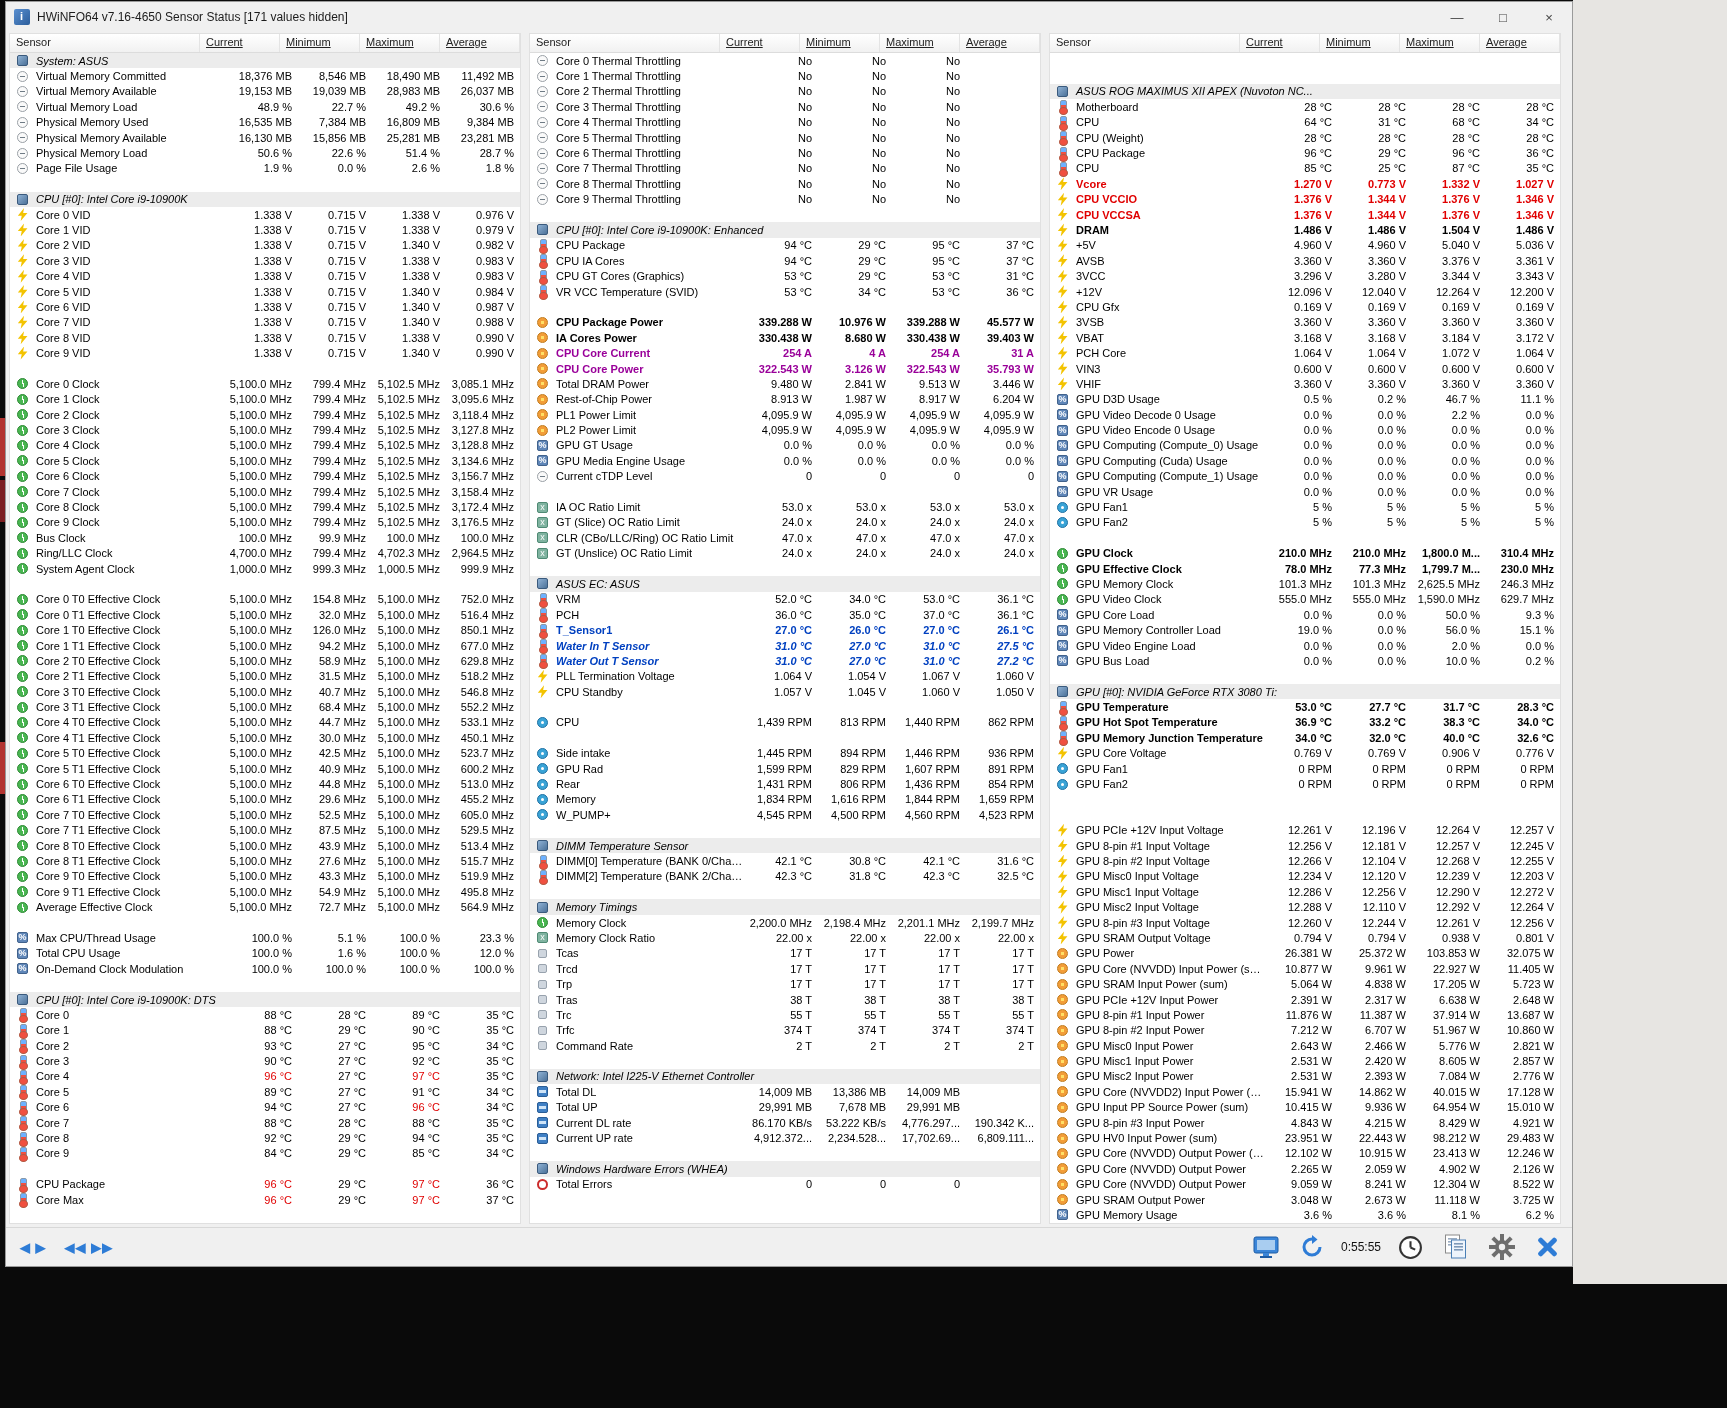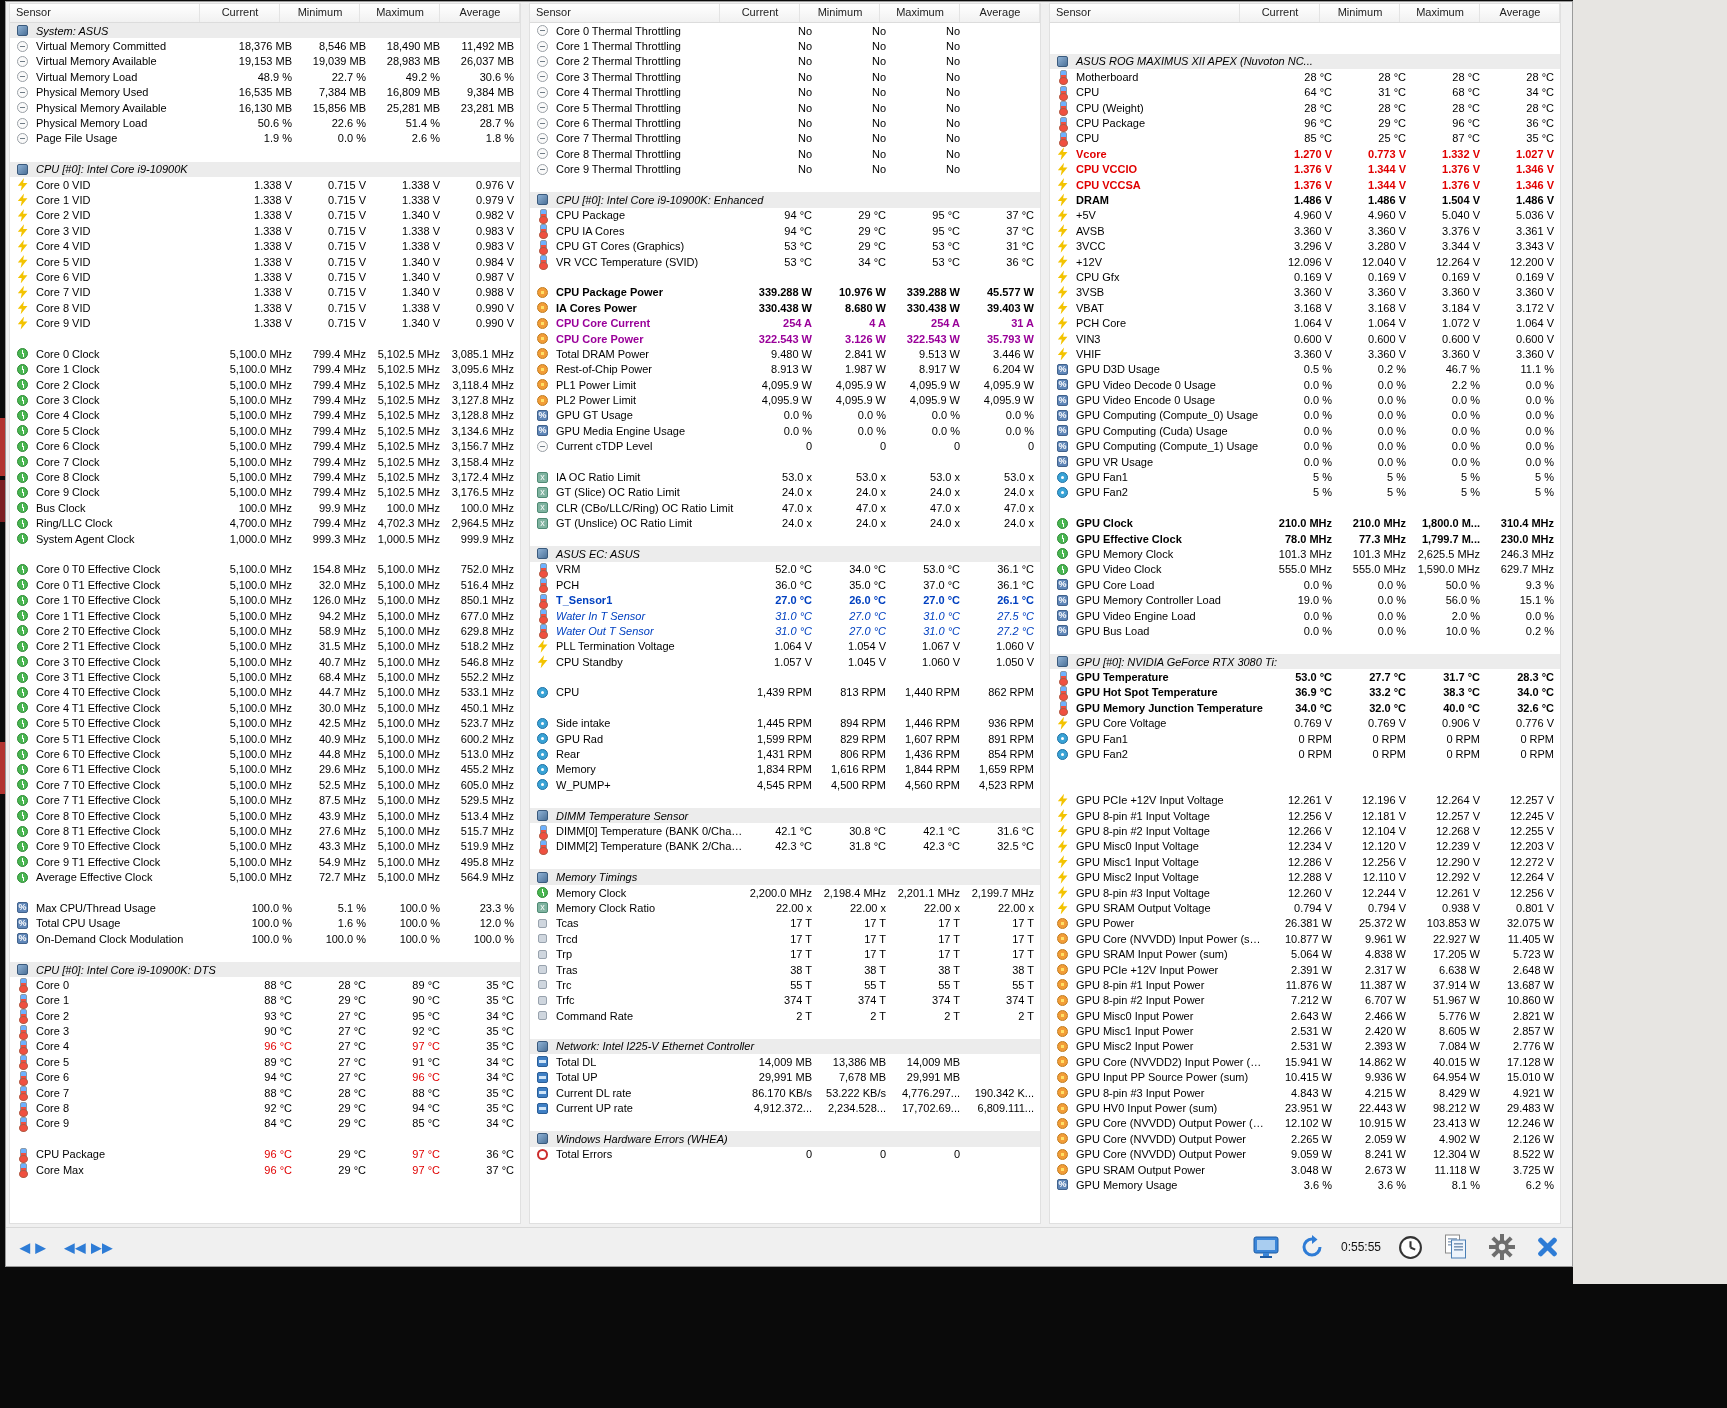--- a/index.html
+++ b/index.html
@@ -17,32 +17,32 @@
   .title-text{font-size:12px;color:#1c1c1c;}
   .win-controls{margin-left:auto;display:flex;height:100%;}
   .wbtn{width:46px;height:100%;display:flex;align-items:center;justify-content:center;font-size:13px;color:#444;}
 
   .panels{position:relative;flex:1;}
   .panel{position:absolute;top:1px;bottom:3px;width:510px;background:#fff;border:1px solid #e0e0e0;display:flex;flex-direction:column;overflow:hidden;}
   #panel-0{left:3px;} #panel-1{left:523px;} #panel-2{left:1043px;}
   .phead{height:18px;flex:0 0 18px;display:flex;background:linear-gradient(#ffffff,#f1f1f1);border-bottom:1px solid #dcdcdc;}
   .hc{font-size:11px;color:#222;padding:2px 5px 0 6px;border-right:1px solid #e4e4e4;white-space:nowrap;}
   .hc.sensor{flex:1;}
-  .hc.num{width:68px;flex:0 0 68px;text-align:center;}
+  .hc.num{width:68px;flex:0 0 68px;text-align:left;text-decoration:underline;}
   .rows{flex:1;overflow:hidden;}
   .row{height:15.4px;display:flex;align-items:center;padding-left:6px;white-space:nowrap;}
   .row.hdr{background:#ececec;font-weight:normal;font-style:italic;}
   .row.gap{background:#fff;}
   .lbl{flex:1;font-size:11px;color:#000;overflow:hidden;text-overflow:ellipsis;padding-left:2px;}
   .vc{width:68px;flex:0 0 68px;text-align:right;font-size:11px;color:#000;padding-right:6px;}
   .s-b .lbl,.s-b .vc{font-weight:bold;}
   .s-red .lbl,.s-red .vc{color:#e00000;font-weight:bold;}
   .s-pur .lbl,.s-pur .vc{color:#990099;font-weight:bold;}
   .s-blu .lbl,.s-blu .vc{color:#0040c0;font-weight:bold;}
-  .s-blui .lbl,.s-blui .vc{color:#0040c0;font-weight:normal;font-style:italic;}
+  .s-blui .lbl,.s-blui .vc{color:#0040c0;font-weight:bold;font-style:italic;}
   .v-red{color:#e00000 !important;}
 
   .ic{width:13px;height:13px;flex:0 0 13px;position:relative;margin-right:5px;font-style:normal;}
   .ic-hdr::before{content:"";position:absolute;inset:1px;background:linear-gradient(135deg,#8fb2d5,#4d7299);border:1px solid #3a5a7d;border-radius:2px;}
   .ic-minus::before{content:"";position:absolute;inset:1px;border:1px solid #9aa0a6;border-radius:50%;background:#fafafa;}
   .ic-minus::after{content:"";position:absolute;left:4px;right:4px;top:6px;height:1px;background:#6f7b85;}
   .ic-volt::before{content:"";position:absolute;inset:0;background:#f3c300;clip-path:polygon(62% 0,14% 58%,44% 58%,36% 100%,88% 37%,55% 37%);}
   .ic-clock::before{content:"";position:absolute;inset:1px;border-radius:50%;background:#49b651;border:1px solid #2f8a36;}
   .ic-clock::after{content:"";position:absolute;left:6px;top:3px;width:1px;height:4px;background:#fff;box-shadow:1px 3px 0 0 #fff;}
   .ic-usage::before{content:"";position:absolute;inset:1px;border-radius:2px;background:#5f86b8;border:1px solid #41628c;}
@@ -71,20 +71,29 @@
 </style>
 </head>
 <body>
 
 <div class="bg-right"></div>
 <div class="accent" id="acc1"></div>
 <div class="accent" id="acc2"></div>
 <div class="accent" id="acc3"></div>
 
 <div class="window">
+  <div class="titlebar">
+    <div class="app-icon"></div>
+    <div class="title-text">HWiNFO64 v7.16-4650 Sensor Status [171 values hidden]</div>
+    <div class="win-controls">
+      <div class="wbtn">—</div>
+      <div class="wbtn">□</div>
+      <div class="wbtn">×</div>
+    </div>
+  </div>
 
   <div class="panels">
     <div class="panel" id="panel-0">
       <div class="phead">
           <div class="hc sensor">Sensor</div>
           <div class="hc num">Current</div>
           <div class="hc num">Minimum</div>
           <div class="hc num">Maximum</div>
           <div class="hc num">Average</div>
         </div>

